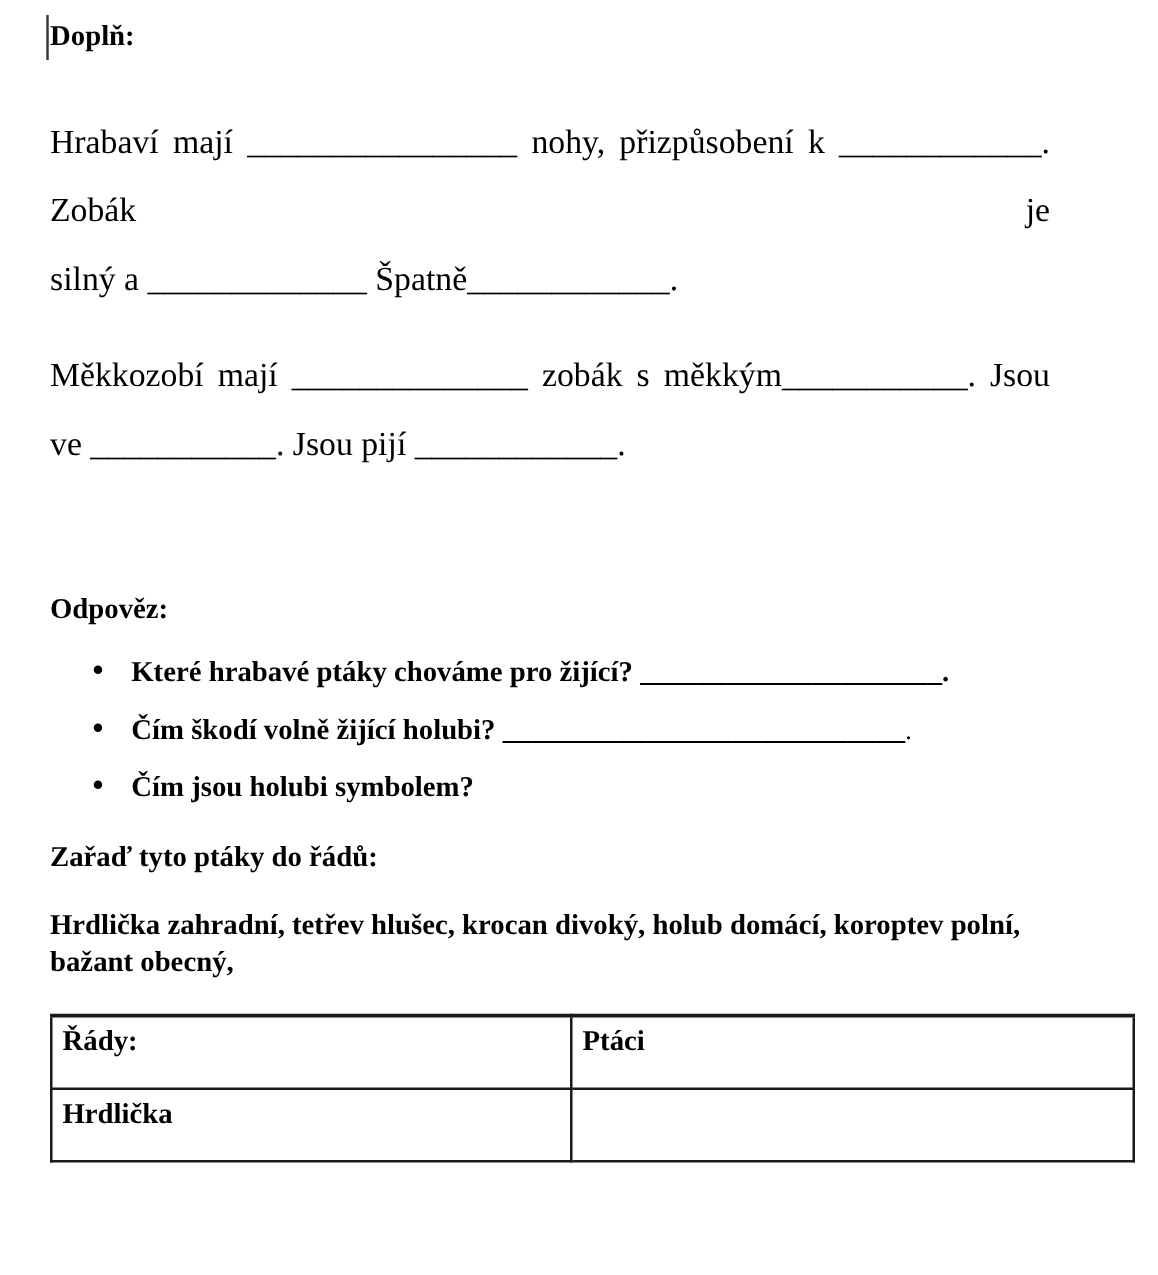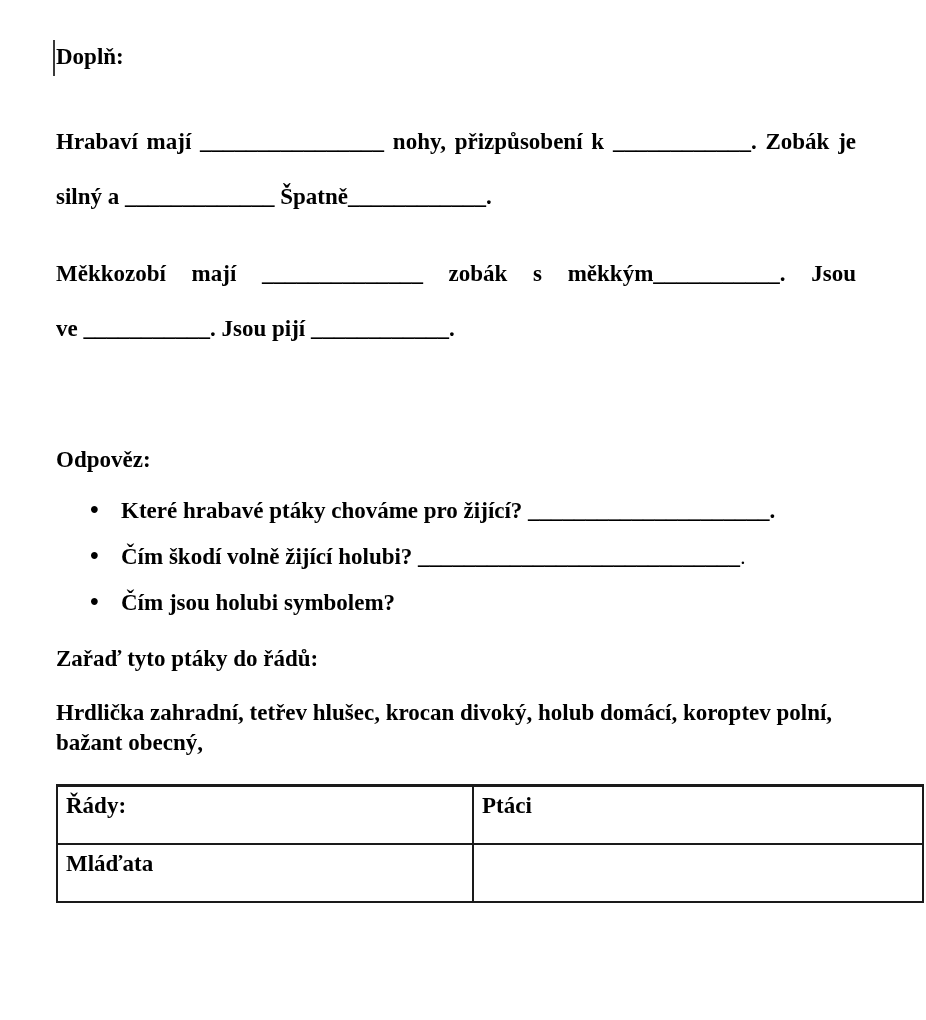--- a/index.html
+++ b/index.html
@@ -4,25 +4,25 @@
 <style>
   html,body{margin:0;padding:0;background:#ffffff;}
   .page{
     position:relative;
     width:926px;height:1020px;
     background:#ffffff;
     color:#000;
     font-family:"Liberation Serif","DejaVu Serif",serif;
     overflow:hidden;
   }
-  .content{position:absolute;left:56px;top:14px;width:800px;margin-top:28px;}
+  .content{position:absolute;left:40px;top:14px;width:800px;}
   .heading{font-weight:bold;font-size:23px;line-height:30px;}
   .h-doplnn{position:relative;margin:0;}
   .caret{position:absolute;left:-3px;top:-2px;width:2px;height:36px;background:#3a3a3a;}
-  .para{font-weight:bold;font-size:23px;line-height:55px;margin:0;}
+  .para{font-weight:normal;font-size:27px;line-height:55px;margin:0;}
   .para-1{margin-top:42px;}
   .para-2{margin-top:22px;}
   .jl{text-align:justify;text-align-last:justify;}
   .ll{text-align:left;}
   .h-odpovez{margin-top:89px;}
   .bullets{list-style:none;margin:13px 0 0 0;padding:0;}
   .bullets li{
     position:relative;padding-left:65px;
     font-weight:bold;font-size:23px;line-height:46px;
   }
@@ -98,20 +98,20 @@
       <colgroup>
         <col class="col-order">
         <col class="col-birds">
       </colgroup>
       <tbody>
         <tr>
           <td>Řády:</td>
           <td>Ptáci</td>
         </tr>
         <tr>
-          <td>Mláďata</td>
+          <td>Hrdlička</td>
           <td></td>
         </tr>
       </tbody>
     </table>
 
   </div>
 </div>
 
 </body></html>

